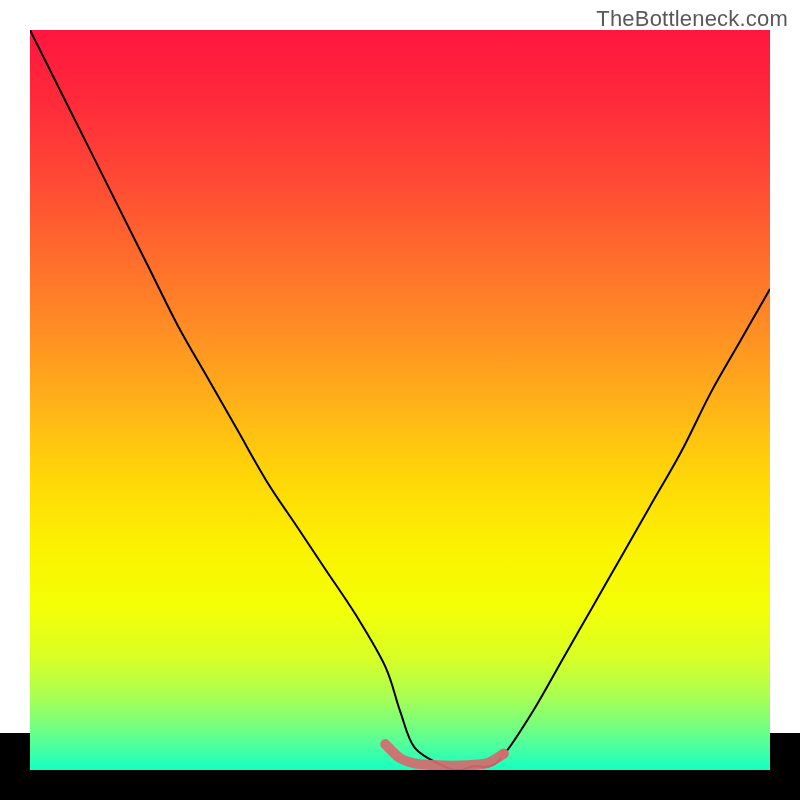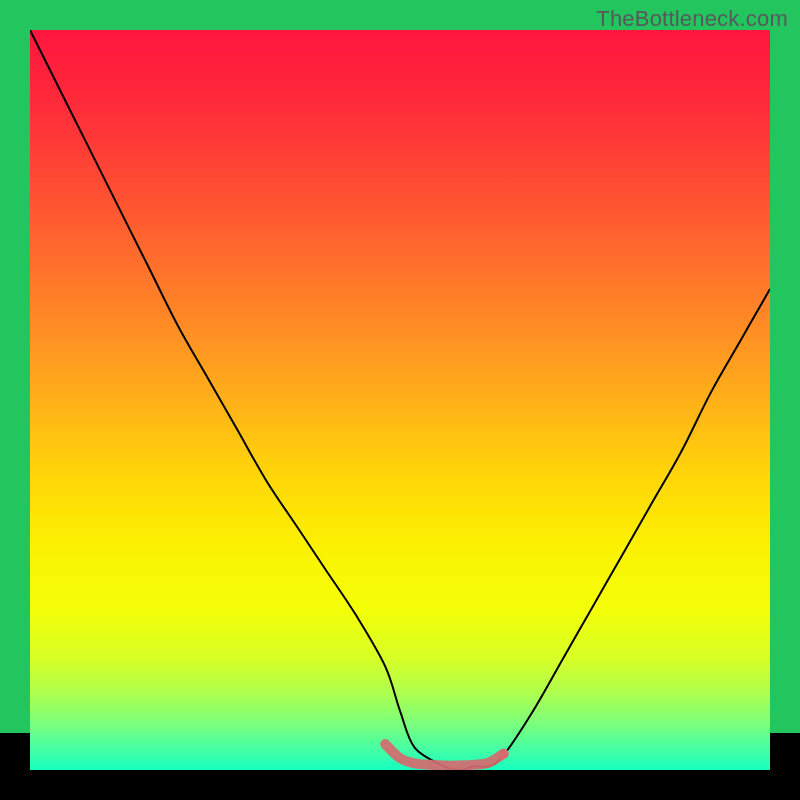--- a/index.html
+++ b/index.html
@@ -1,21 +1,21 @@
 <!DOCTYPE html>
 <html><head>
 <meta charset="utf-8">
 <style>
   * { margin: 0; padding: 0; box-sizing: border-box; }
   html, body { width: 800px; height: 800px; overflow: hidden; background: #000; }
   .chart-container {
     position: relative;
     width: 800px;
     height: 733px;
-    background: #22c55e;
+    background: #ffffff;
   }
   .watermark {
     position: absolute;
     top: 6px;
     right: 12px;
     font-family: Arial, Helvetica, sans-serif;
     font-size: 22px;
     color: #58595b;
     font-weight: 400;
     letter-spacing: 0.2px;

